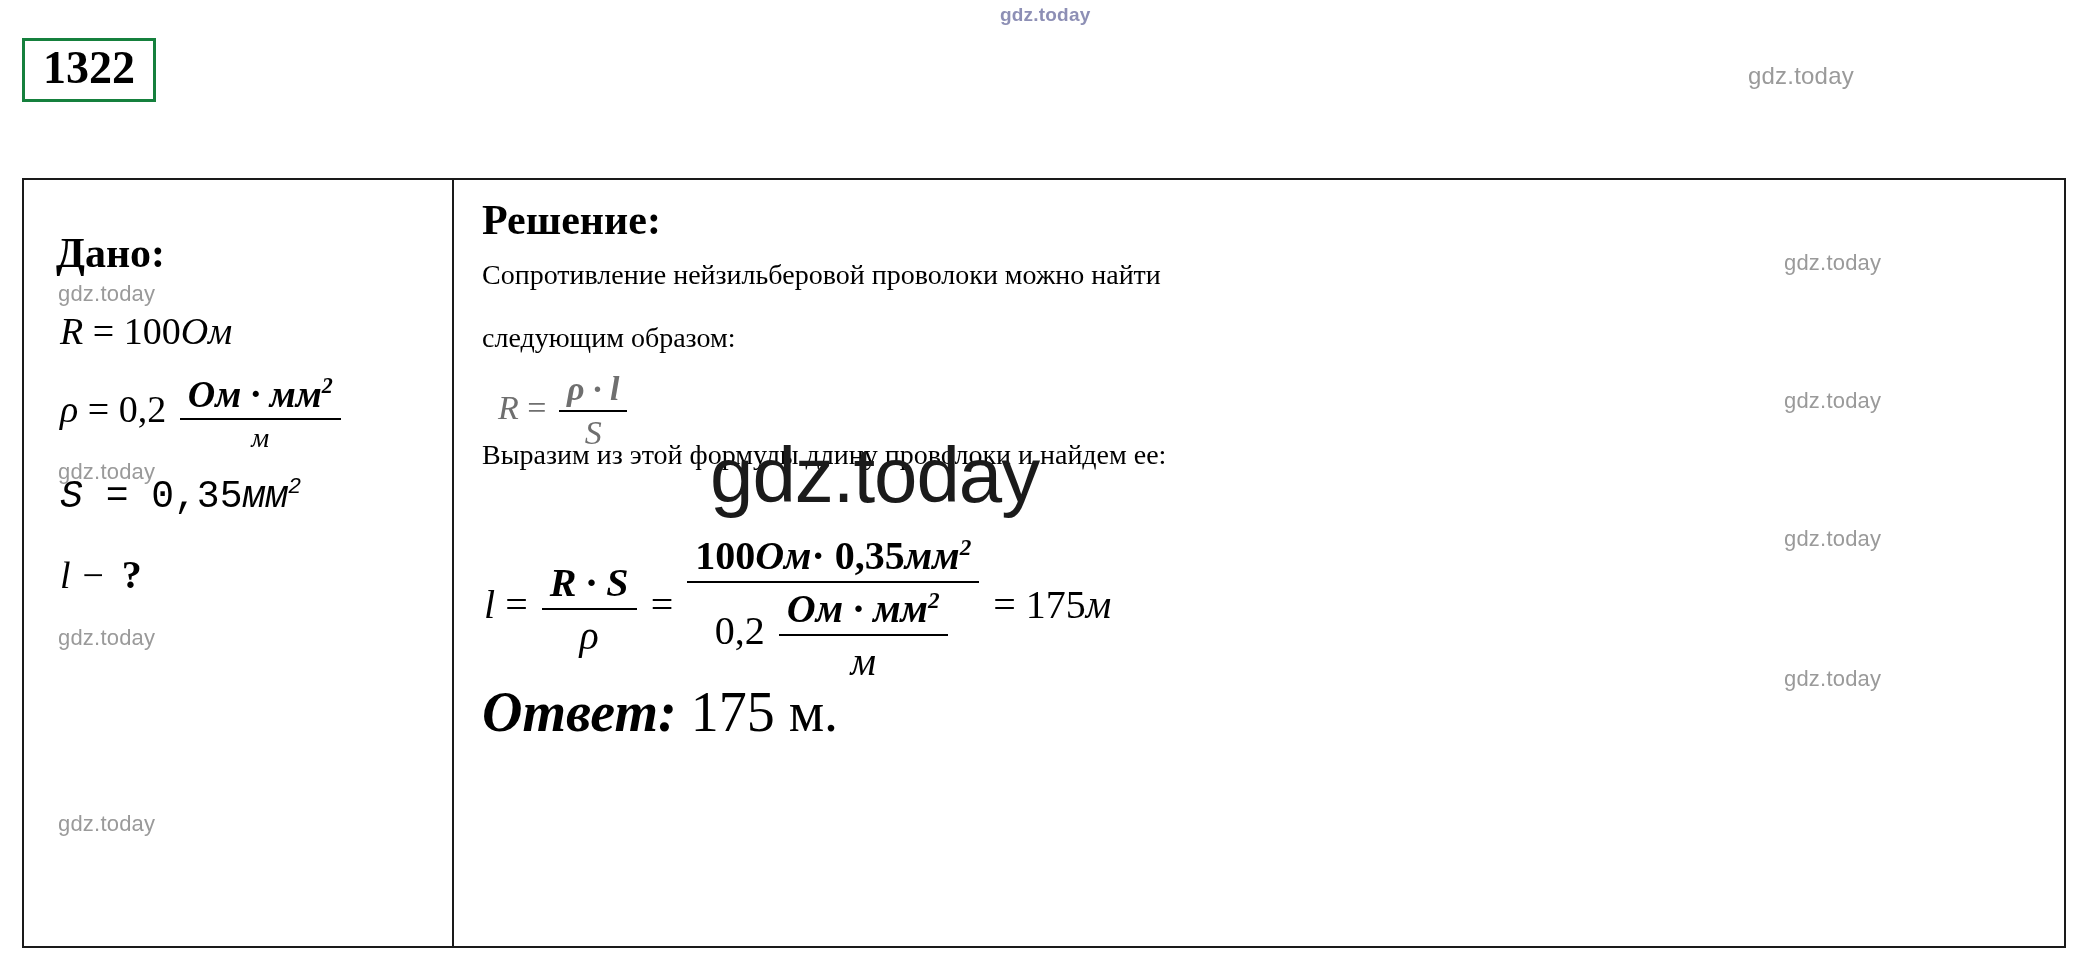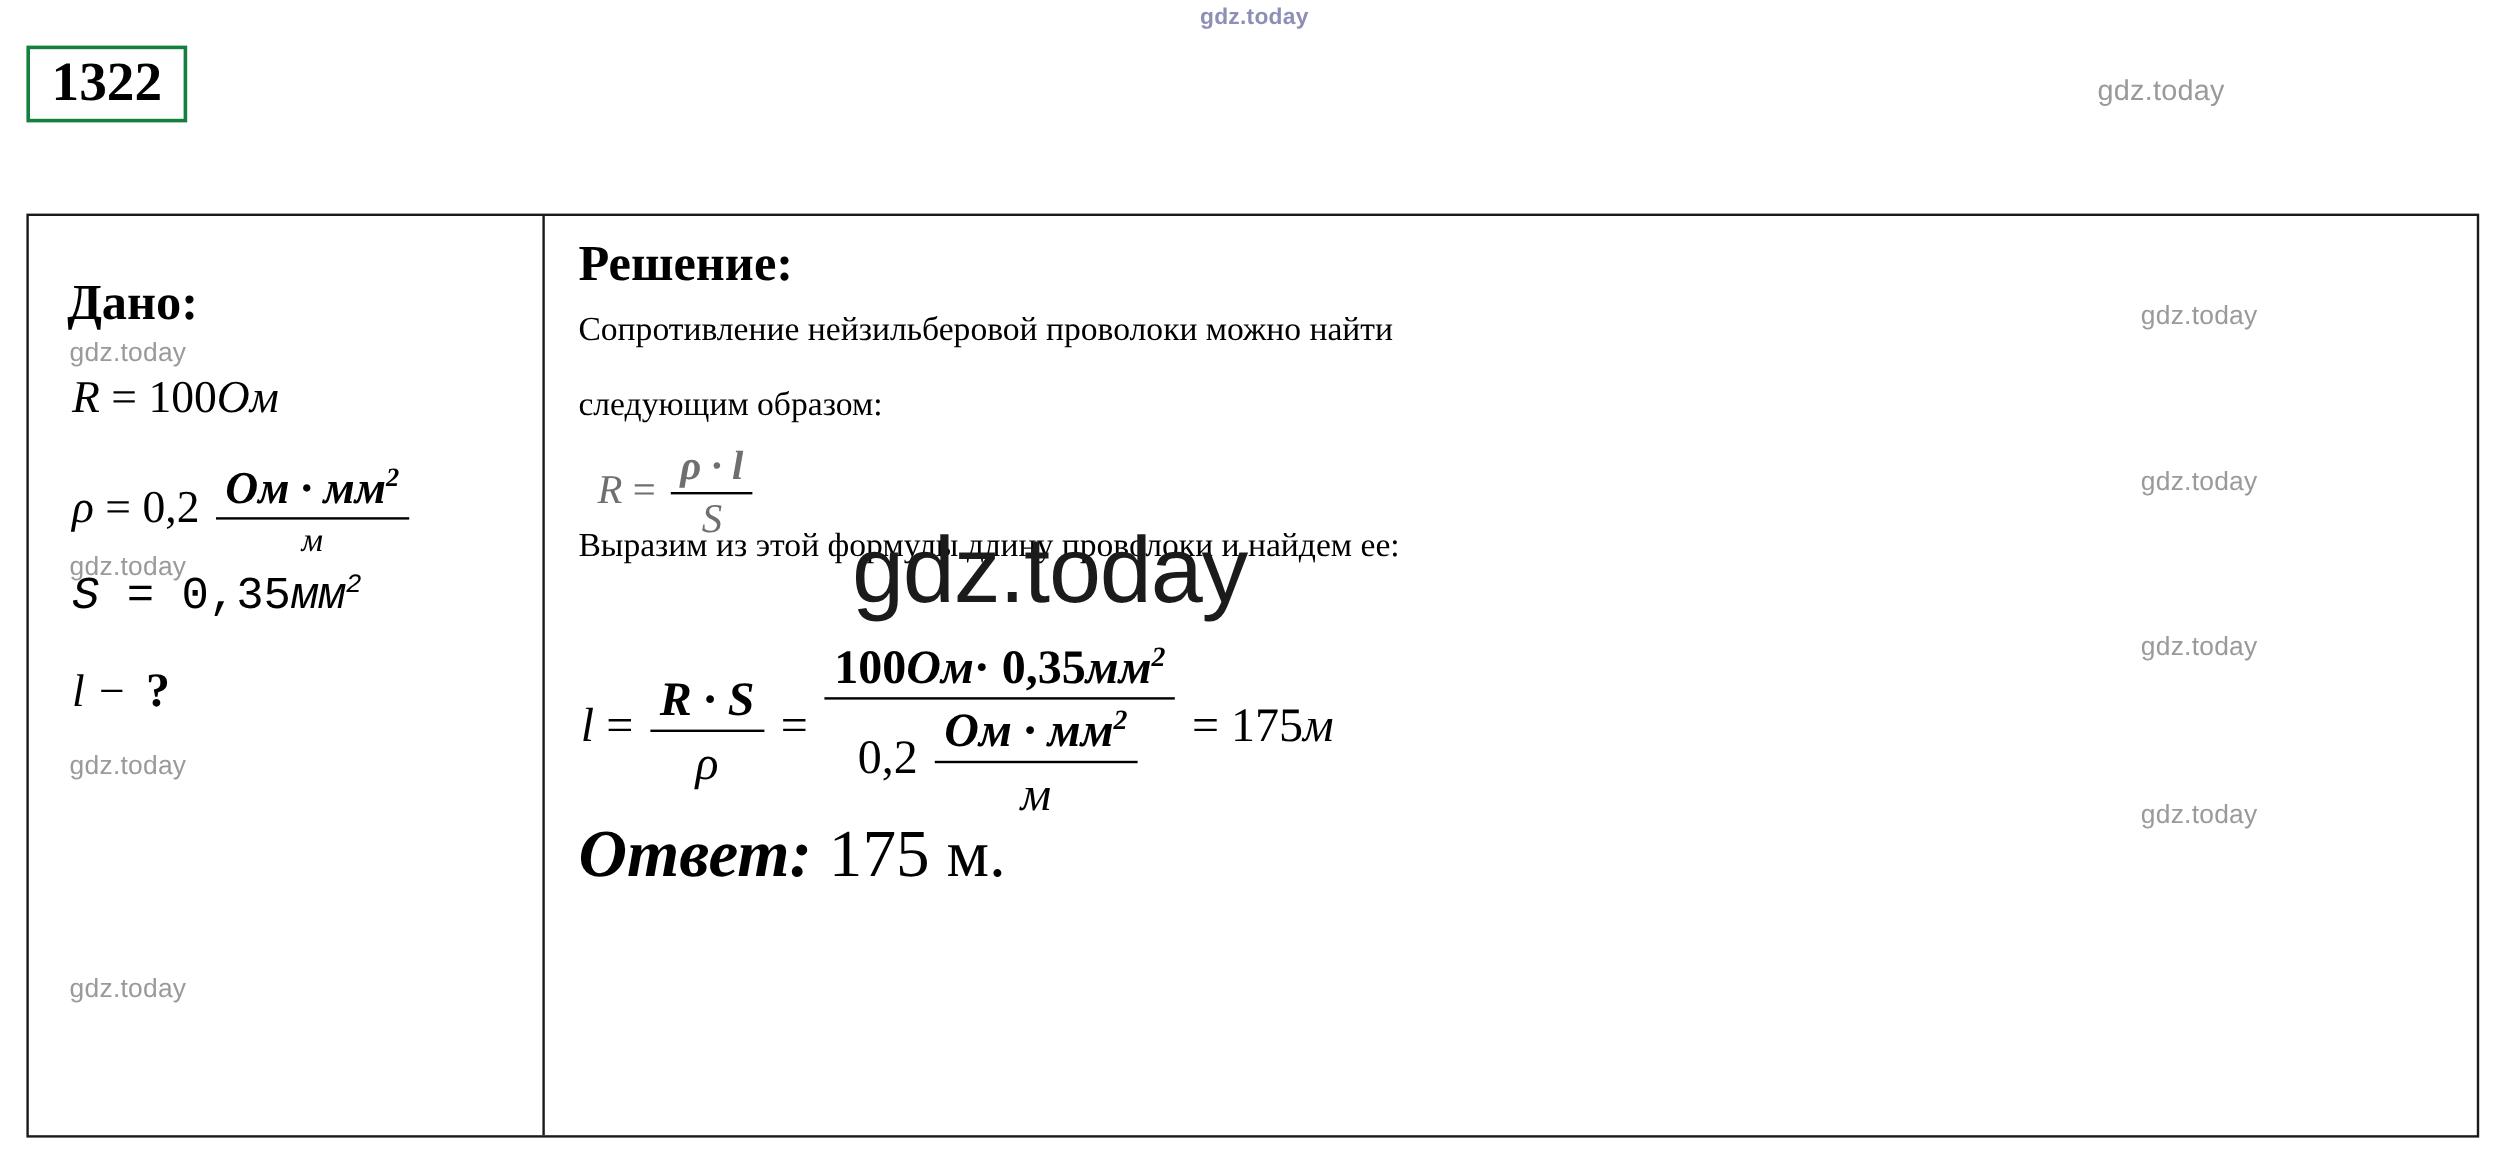--- a/index.html
+++ b/index.html
@@ -125,21 +125,21 @@
     font-weight: bold;
   }
   .frac .den {
     display: block;
     padding: 2px 8px 0 8px;
   }
   .small { font-size: 0.74em; }
 
   
   .given-r   { position: absolute; left: 36px; top: 96px; }
-  .given-rho { position: absolute; left: 36px; top: 172px; }
+  .given-rho { position: absolute; left: 36px; top: 159px; }
   .given-s   { position: absolute; left: 36px; top: 262px; font-family: Liberation Mono, monospace; }
   .given-l   { position: absolute; left: 36px; top: 338px; }
   .q-mark { font-style: normal; font-weight: bold; font-size: 40px; margin-left: 16px; }
 
   
   .para {
     position: absolute;
     font-family: "Liberation Serif", serif;
     font-size: 28px;
     line-height: 1.18;

